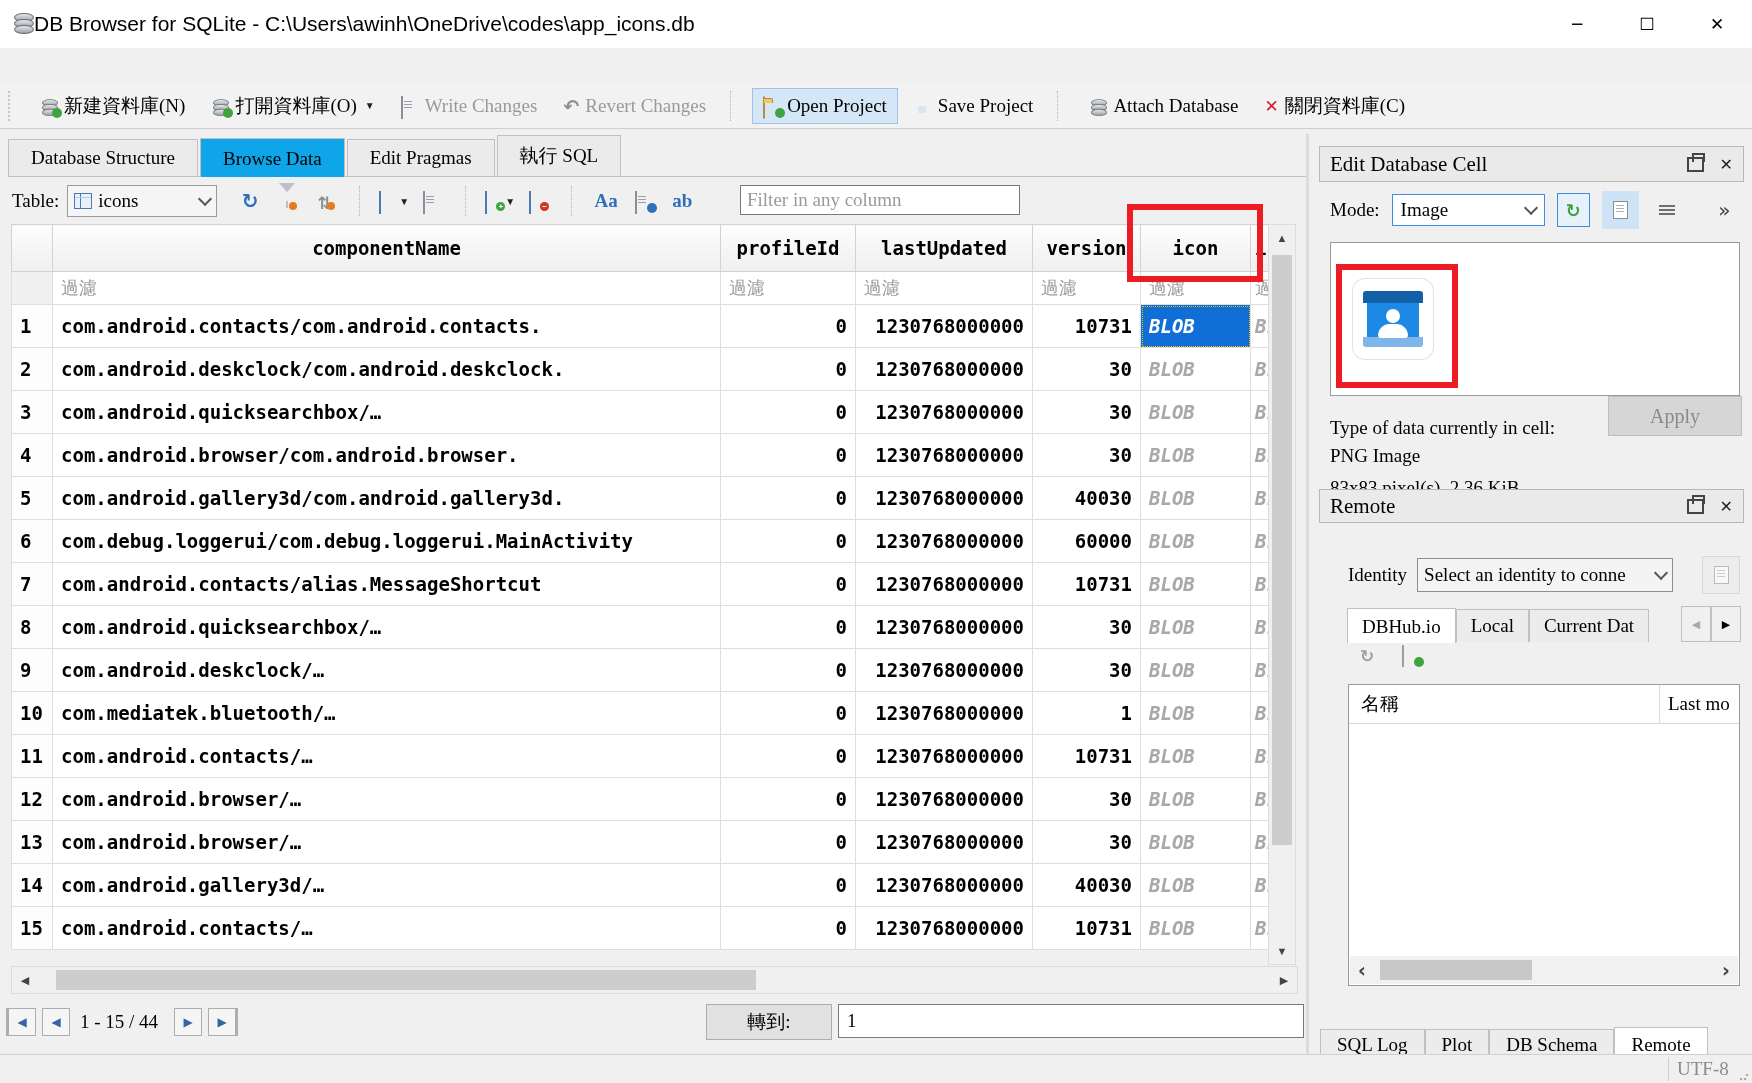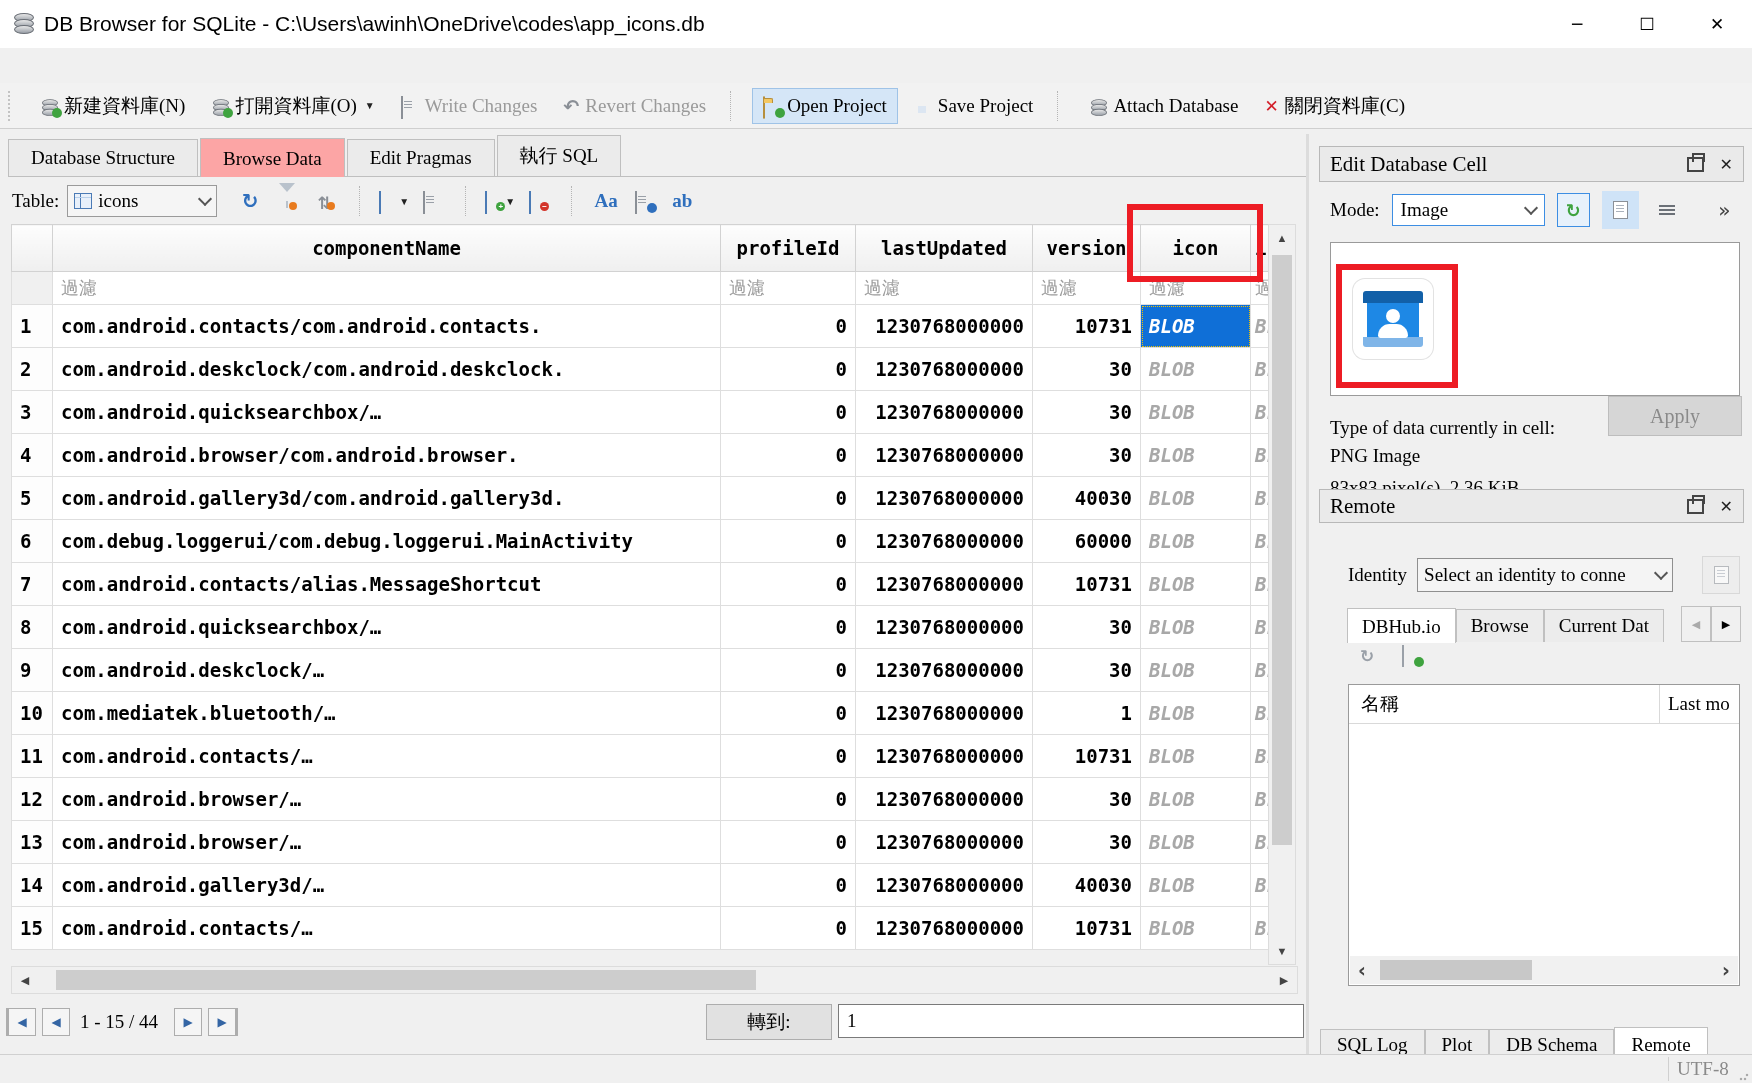--- a/index.html
+++ b/index.html
@@ -4,21 +4,21 @@
 <style>
   html,body{margin:0;padding:0;background:#808080;}
   #app{position:relative;width:1752px;height:1083px;background:#f0f0f0;
        font-family:"Liberation Serif",serif;font-size:19px;color:#000;
        outline:1px solid #5a5a5a;overflow:hidden;}
   .abs{position:absolute;}
   .nosel{user-select:none;}
 
   
   .titlebar{left:0;top:0;width:1752px;height:48px;background:#fff;display:flex;align-items:center;}
-  .title-text{font-family:"Liberation Sans",sans-serif;font-size:21px;margin-left:10px;}
+  .title-text{font-family:"Liberation Sans",sans-serif;font-size:21px;margin-left:0;}
   .win-btns{margin-left:auto;display:flex;height:48px;}
   .win-btn{width:70px;height:48px;display:flex;align-items:center;justify-content:center;
            font-family:"DejaVu Sans",sans-serif;font-size:17px;}
   
   .cyl{position:relative;display:inline-block;width:20px;height:22px;margin-left:14px;}
   .cyl i{position:absolute;left:0;width:20px;height:9px;border-radius:50%;
          background:linear-gradient(#e8e8e8,#9aa0a8);border:1px solid #6a6f76;box-sizing:border-box;}
   .cyl i:nth-child(1){top:0}.cyl i:nth-child(2){top:6px}.cyl i:nth-child(3){top:12px}
   .cyl.small{transform:scale(.8);margin:0;}
   .badge{position:absolute;right:-4px;bottom:-3px;width:10px;height:10px;border-radius:50%;
@@ -50,21 +50,21 @@
   .doc::after{content:"";position:absolute;left:3px;top:4px;width:8px;height:1px;background:#9aa0a8;
               box-shadow:0 3px 0 #9aa0a8,0 6px 0 #9aa0a8;}
   .doc.gray{background:#e9e9e9;}
   .redx{color:#d31f2a;font-family:"DejaVu Sans",sans-serif;font-weight:bold;font-size:17px;}
   .glyph{font-family:"DejaVu Sans",sans-serif;}
 
   
   .tabbar{left:8px;top:136px;width:1300px;height:40px;display:flex;align-items:flex-end;
           border-bottom:1px solid #bfbfbf;}
   .tab{padding:7px 22px;background:#ebebeb;border:1px solid #bfbfbf;border-bottom:none;margin-right:2px;}
-  .tab.active{background:#fca5a5;padding-top:9px;position:relative;top:1px;}
+  .tab.active{background:#0ea5e9;padding-top:9px;position:relative;top:1px;}
 
   
   .browsebar{left:0;top:178px;width:1308px;height:46px;display:flex;align-items:center;}
   .combo{display:flex;align-items:center;background:#f5f5f5;border:1px solid #9a9a9a;height:30px;
          padding:0 6px;gap:6px;}
   .chev{width:8px;height:8px;border-right:2px solid #555;border-bottom:2px solid #555;
         transform:rotate(45deg);margin-top:-4px;}
   .tblic{width:16px;height:14px;border:1px solid #4a7ab5;background:
          linear-gradient(#b9d0ea,#b9d0ea) 0 3px/16px 1px no-repeat,
          linear-gradient(#4a7ab5,#4a7ab5) 5px 0/1px 14px no-repeat,#e8f0fa;}
@@ -302,20 +302,21 @@
     <span class="tb-sep"></span>
     <span class="bbtn">
         <span class="blue">Aa</span>
       </span>
     <span class="bbtn">
         <span class="ic"><span class="doc"></span><span class="badge b"></span></span>
       </span>
     <span class="bbtn">
         <span class="blue">ab</span>
       </span>
+    <input class="filter-input" placeholder="Filter in any column" style="">
   </div>
 
   <div class="abs gridwrap">
     <table class="grid">
       <colgroup>
         <col style="width:41px">
           <col style="width:668px">
           <col style="width:135px">
         <col style="width:177px">
           <col style="width:108px">
@@ -581,21 +582,21 @@
       <span style="overflow:hidden;">Select an identity to conne</span>
       <span class="chev" style="flex:none;"></span>
     </span>
     <span class="id-btn">
         <span class="page"></span>
       </span>
   </div>
 
   <div class="abs rtabs">
     <span class="rtab active">DBHub.io</span>
-    <span class="rtab">Browse</span>
+    <span class="rtab">Local</span>
     <span class="rtab" style="max-width:108px;">Current Dat</span>
     <span class="rtab-scroll">
       <b style="color:#aaa;">◀</b>
       <b>▶</b>
     </span>
   </div>
 
   <div class="abs rtoolbar">
     <span>↻</span>
     <span class="ic"><span class="srv"></span><span class="badge g"></span></span>

